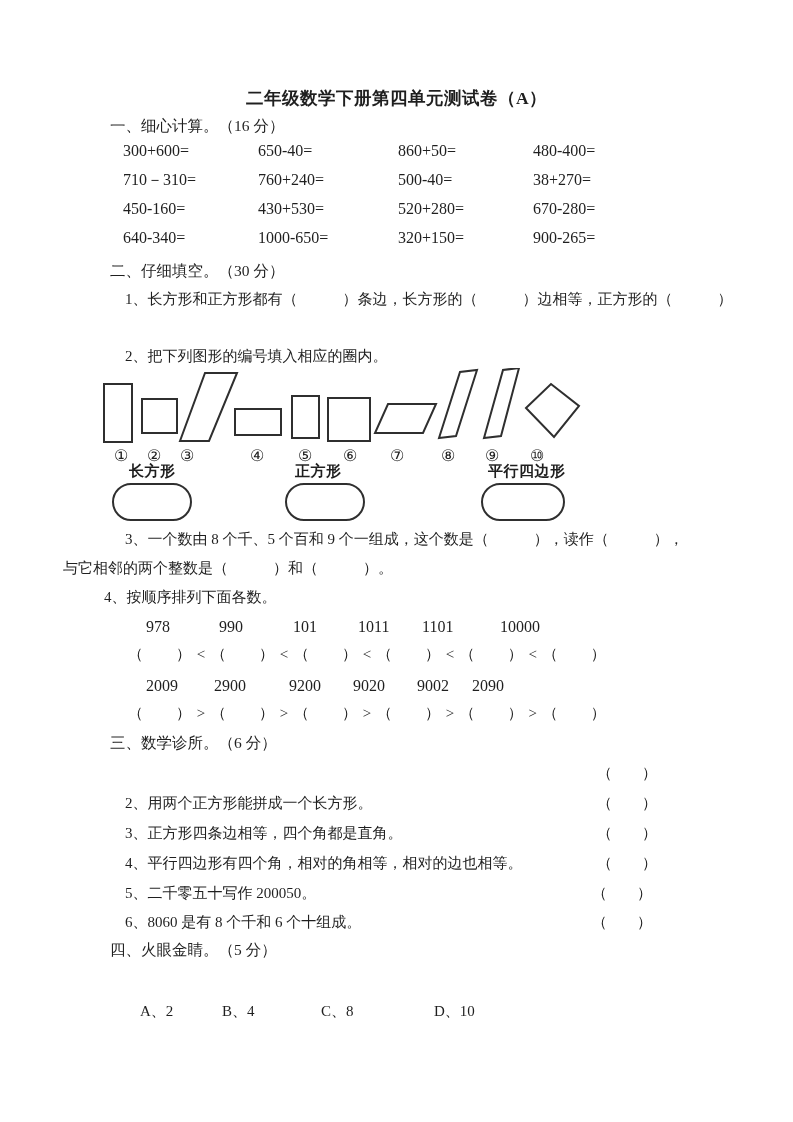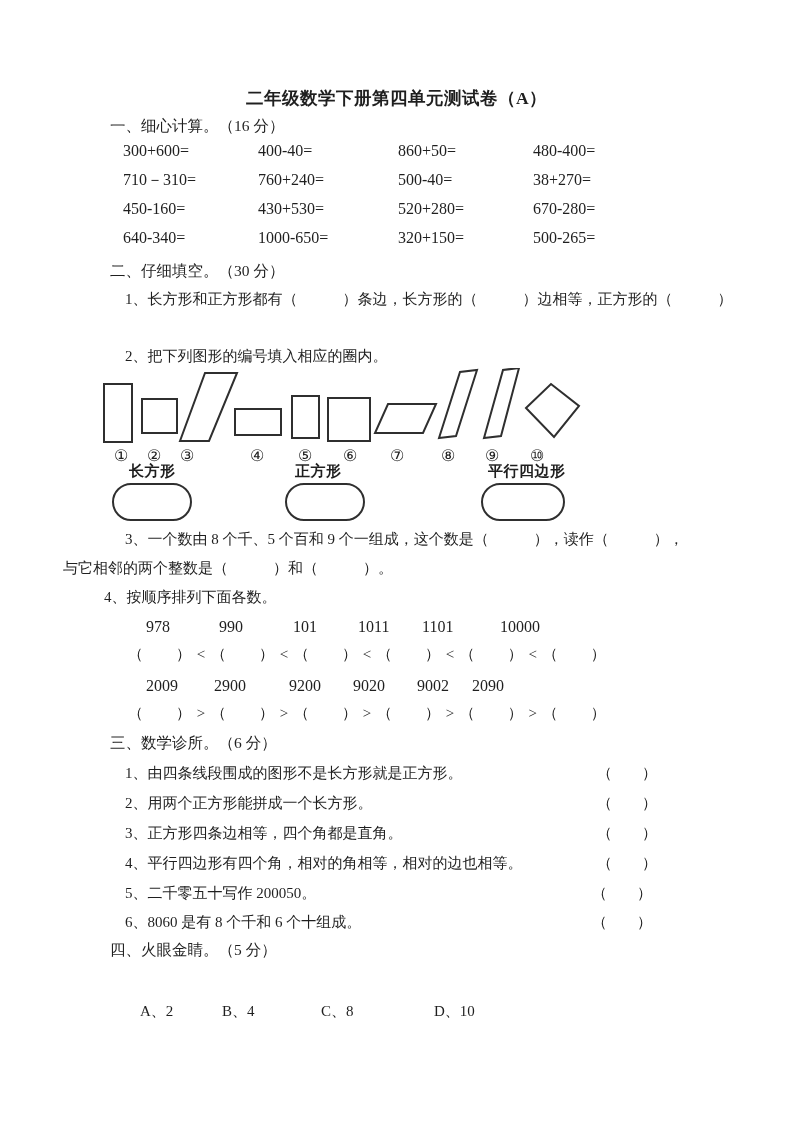--- a/index.html
+++ b/index.html
@@ -35,38 +35,38 @@
 </head>
 <body>
 
 <div class="page">
 
   <div class="title">二年级数学下册第四单元测试卷（A）</div>
 
   <div class="abs s-head" style="left:110px;top:117px">一、细心计算。（16 分）</div>
 
   <div class="abs calc-cell" style="left:123px;top:141px">300+600=</div>
-  <div class="abs calc-cell" style="left:258px;top:141px">400-40=</div>
+  <div class="abs calc-cell" style="left:258px;top:141px">650-40=</div>
   <div class="abs calc-cell" style="left:398px;top:141px">860+50=</div>
   <div class="abs calc-cell" style="left:533px;top:141px">480-400=</div>
 
   <div class="abs calc-cell" style="left:123px;top:170px">710－310=</div>
   <div class="abs calc-cell" style="left:258px;top:170px">760+240=</div>
   <div class="abs calc-cell" style="left:398px;top:170px">500-40=</div>
   <div class="abs calc-cell" style="left:533px;top:170px">38+270=</div>
 
   <div class="abs calc-cell" style="left:123px;top:199px">450-160=</div>
   <div class="abs calc-cell" style="left:258px;top:199px">430+530=</div>
   <div class="abs calc-cell" style="left:398px;top:199px">520+280=</div>
   <div class="abs calc-cell" style="left:533px;top:199px">670-280=</div>
 
   <div class="abs calc-cell" style="left:123px;top:228px">640-340=</div>
   <div class="abs calc-cell" style="left:258px;top:228px">1000-650=</div>
   <div class="abs calc-cell" style="left:398px;top:228px">320+150=</div>
-  <div class="abs calc-cell" style="left:533px;top:228px">500-265=</div>
+  <div class="abs calc-cell" style="left:533px;top:228px">900-265=</div>
 
   <div class="abs s-head" style="left:110px;top:262px">二、仔细填空。（30 分）</div>
   <div class="abs" style="left:125px;top:290px">1、长方形和正方形都有（　　　）条边，长方形的（　　　）边相等，正方形的（　　　）</div>
   <div class="abs" style="left:125px;top:347px">2、把下列图形的编号填入相应的圈内。</div>
 
   <svg class="shapes-svg" viewBox="95 368 500 78">
     <rect x="104" y="384" width="28" height="58"></rect>
     <rect x="142" y="399" width="35" height="34"></rect>
     <polygon points="180,441 209,441 237,373 205,373"></polygon>
     <rect x="235" y="409" width="46" height="26"></rect>
@@ -114,21 +114,20 @@
   <div class="abs num" style="left:214px;top:676px">2900</div>
   <div class="abs num" style="left:289px;top:676px">9200</div>
   <div class="abs num" style="left:353px;top:676px">9020</div>
   <div class="abs num" style="left:417px;top:676px">9002</div>
   <div class="abs num" style="left:472px;top:676px">2090</div>
 
   <div class="abs cmp" style="left:128px;top:704px">（　　） &gt; （　　） &gt; （　　） &gt; （　　） &gt; （　　） &gt; （　　）</div>
 
   <div class="abs s-head" style="left:110px;top:734px">三、数学诊所。（6 分）</div>
 
-  <div class="abs" style="left:125px;top:764px">1、由四条线段围成的图形不是长方形就是正方形。</div>
   <div class="abs" style="left:597px;top:764px">（　　）</div>
 
   <div class="abs" style="left:125px;top:794px">2、用两个正方形能拼成一个长方形。</div>
   <div class="abs" style="left:597px;top:794px">（　　）</div>
 
   <div class="abs" style="left:125px;top:824px">3、正方形四条边相等，四个角都是直角。</div>
   <div class="abs" style="left:597px;top:824px">（　　）</div>
 
   <div class="abs" style="left:125px;top:854px">4、平行四边形有四个角，相对的角相等，相对的边也相等。</div>
   <div class="abs" style="left:597px;top:854px">（　　）</div>

